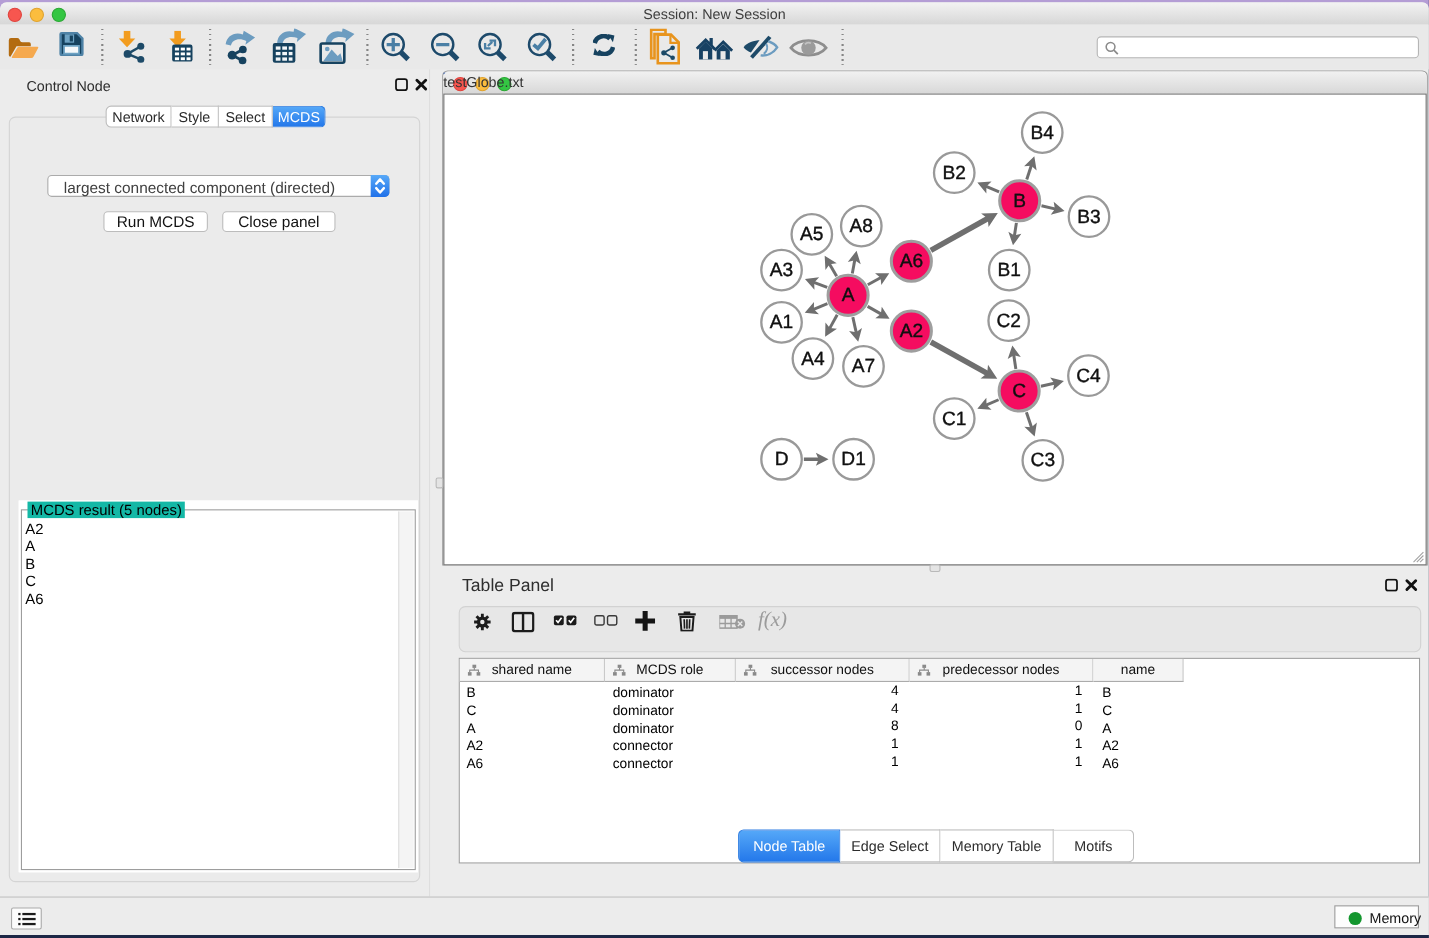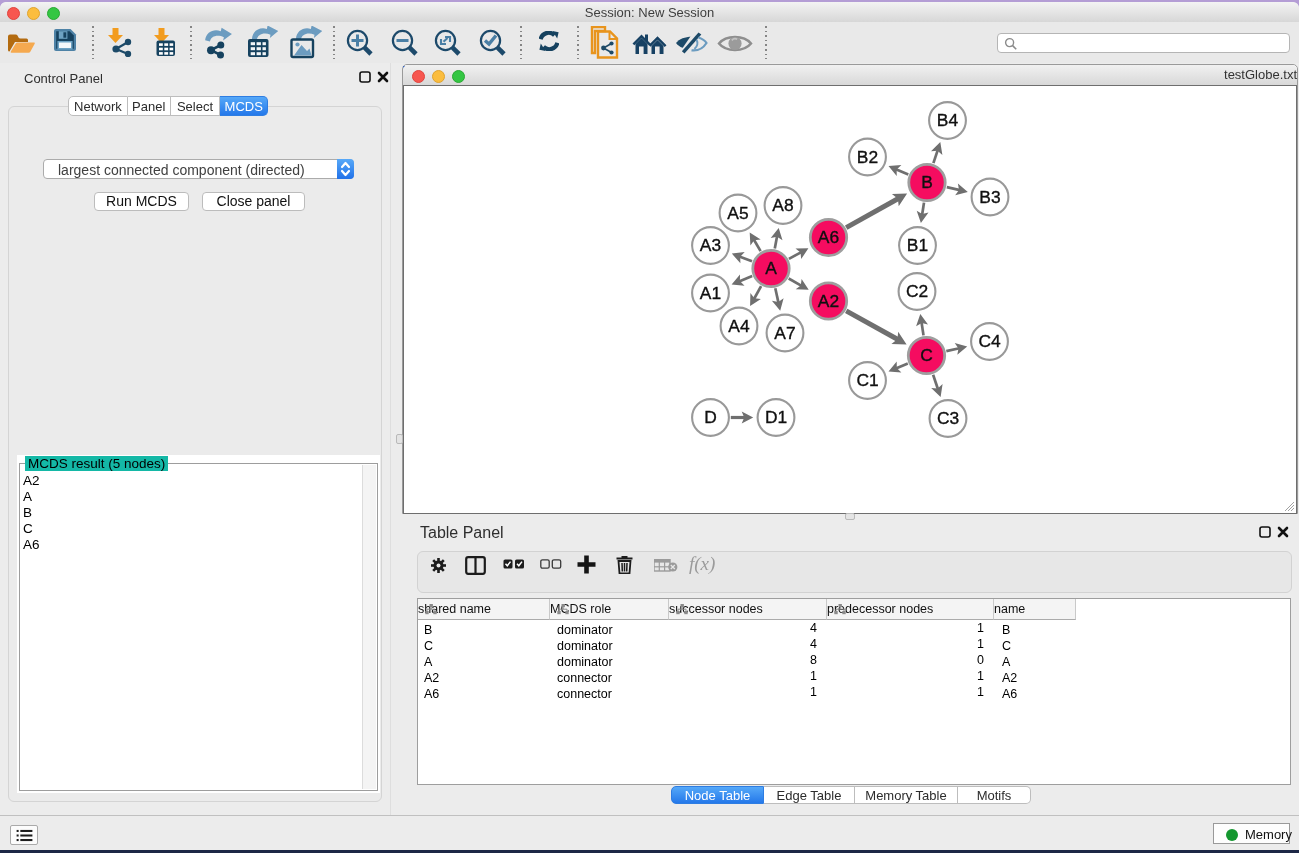--- a/index.html
+++ b/index.html
@@ -20,51 +20,51 @@
 #searchbox svg{position:absolute;left:6px;top:3px}
 
 #cp-title{position:absolute;left:24px;top:69px;font-size:13px;color:#2e2e2e}
 .wbtn{position:absolute;top:69px}
 #cp-body{position:absolute;left:8px;top:104px;width:374px;height:696px;background:#ebebeb;border:1px solid #d4d4d4;border-radius:6px}
 .tabbar{position:absolute;display:flex}
 .tab{height:100%;border:1px solid #bdbdbd;border-left:none;background:#fff;color:#2c2c2c;text-align:center;display:flex;align-items:center;justify-content:center;font-size:13px}
 .tab.first{border-left:1px solid #bdbdbd;border-radius:5px 0 0 5px}
 .tab.last{border-radius:0 5px 5px 0}
 .tab.sel{background:linear-gradient(#55a8f8,#2478ea);border-color:#2e7de2;color:#fff}
-#cp-tabs{left:68px;top:94px;width:200px;height:20px}
+#cp-tabs{left:96px;top:94px;width:200px;height:20px}
 #opt-label{position:absolute;left:0;top:134px;width:390px;text-align:center;font-size:14px;color:#1c1c1c}
 #combo{position:absolute;left:43px;top:157px;width:311px;height:20px;background:#fff;border:1px solid #ababab;border-radius:4px}
 #combo .txt{position:absolute;left:14px;top:2px;font-size:14px;color:#404040}
 #combo .step{position:absolute;right:-1px;top:-1px;width:17px;height:20px;background:linear-gradient(#58a9f8,#2071e9);border-radius:0 4px 4px 0}
 .btn{position:absolute;height:19px;background:#fff;border:1px solid #bcbcbc;border-radius:4px;font-size:14px;color:#111;text-align:center;line-height:17px}
 
 #mcds{position:absolute;left:17px;top:453px;width:363px;height:338px;background:#fff;border:1px solid #fff}
 #mcds .bl{position:absolute;left:1px;right:1px;top:7px;bottom:1px;border:1px solid #9d9d9d}
 #mcds .leg{position:absolute;left:7px;top:0px;background:#14b8a6;padding:0 3px;font-size:13.5px;color:#000}
 #mcds .items{position:absolute;left:5px;top:16.5px;font-size:13.5px;color:#000;line-height:16px}
 #mcds .sb{position:absolute;right:3px;top:9px;bottom:3px;width:14px;background:#f4f4f4;border-left:1px solid #dcdcdc}
 
 #netwin{position:absolute;left:402px;top:62px;width:896px;height:450px;border:1px solid #9a9a9a;border-radius:5px 5px 0 0;background:#fff}
 #net-tb{position:absolute;left:0;top:0;width:894px;height:20px;background:linear-gradient(#f1f1f1,#d8d8d8);border-radius:5px 5px 0 0}
 #net-tb .t1{left:9px;background:#f7564f;border:1px solid #e0443e}
 #net-tb .t2{left:29px;background:#fbbd3e;border:1px solid #e0a32e}
 #net-tb .t3{left:49px;background:#34c643;border:1px solid #2aa834}
-#net-tb .ttl{position:absolute;left:0;right:0;top:2px;text-align:right;font-size:13px;color:#333}
+#net-tb .ttl{position:absolute;left:0;right:0;top:2px;text-align:left;font-size:13px;color:#333}
 #canvas{position:absolute;left:0;top:20px;width:894px;height:429px;background:#fff;border:1px solid #6e6e6e}
 
 .knob{position:absolute;background:#e4e4e4;border:1px solid #b9b9b9;border-radius:2px}
 
 #tp-title{position:absolute;left:420px;top:522px;font-size:16px;color:#2e2e2e}
 #tp-toolbar{position:absolute;left:417px;top:549px;width:875px;height:42px;background:#e7e7e7;border:1px solid #d2d2d2;border-radius:6px}
 #tbl{position:absolute;left:417px;top:596px;width:874px;height:187px;background:#fff;border:1px solid #9e9e9e}
-.hcell{position:absolute;top:0;height:21px;background:#f4f4f4;border-right:1px solid #c9c9c9;border-bottom:1px solid #ababab;font-size:12.5px;color:#111;line-height:21px}
+.hcell{position:absolute;top:0;height:21px;background:#f4f4f4;border-right:1px solid #c9c9c9;border-bottom:1px solid #ababab;font-size:12.5px;color:#111;text-align:center;line-height:21px}
 .hico{position:absolute;left:7px;top:5px}
 .cell{position:absolute;font-size:12.5px;color:#000;height:16px;line-height:16px}
 
-#ft-tabs{left:671px;top:784px;width:360px;height:18px}
+#ft-tabs{left:671px;top:752px;width:360px;height:30px}
 
 #statusbar{position:absolute;left:0;top:813px;width:1299px;height:34.5px;background:#ececec;border-top:1px solid #c0c0c0}
 #listbtn{position:absolute;left:10px;top:9px;width:28px;height:20px;background:#fcfcfc;border:1px solid #aaa;border-radius:2px}
 #membtn{position:absolute;right:9px;top:7px;width:77px;height:21px;background:#fdfdfd;border:1px solid #999}
 #membtn .dot{position:absolute;left:12px;top:5px;width:12px;height:12px;border-radius:50%;background:#13962e}
 #membtn .t{position:absolute;left:31px;top:3px;font-size:13px;color:#111}
 </style></head><body>
 <div id="desk-top"></div>
 <div id="app">
 <div id="titlebar">
@@ -229,32 +229,32 @@
   </svg>
   <div class="sep" style="left:765px"></div>
   <div id="searchbox">
         <svg width="14" height="14" viewBox="0 0 14 14">
           <circle cx="5.6" cy="5.6" r="4" fill="none" stroke="#8b8b8b" stroke-width="1.4"></circle>
           <line x1="8.6" y1="8.6" x2="12.2" y2="12.2" stroke="#8b8b8b" stroke-width="1.6"></line>
         </svg>
       </div>
 </div>
 
-<div id="cp-title">Control Panel</div>
+<div id="cp-title">Control Node</div>
 <svg class="wbtn" style="left:359px" width="12" height="12" viewBox="0 0 12 12">
       <rect x="1" y="1" width="10" height="10" rx="2" fill="none" stroke="#111" stroke-width="1.6"></rect>
     </svg>
 <svg class="wbtn" style="left:377px" width="12" height="12" viewBox="0 0 12 12">
       <path d="M2 2 L10 10 M10 2 L2 10" stroke="#111" stroke-width="2.6" stroke-linecap="round"></path>
     </svg>
 <div id="cp-body"></div>
 <div style="position:absolute;left:390px;top:61px;width:1px;height:752px;background:#dedede"></div>
 <div id="cp-tabs" class="tabbar">
   <div class="tab first" style="width:73px">Network</div>
-  <div class="tab" style="width:52px">Panel</div>
+  <div class="tab" style="width:52px">Style</div>
   <div class="tab" style="width:61px">Select</div>
   <div class="tab sel last" style="width:58px">MCDS</div>
 </div>
 <div id="combo">
   <div class="txt">largest connected component (directed)</div>
   <div class="step"><svg width="17" height="20" viewBox="0 0 17 20">
           <path d="M5 8 L8.5 4 L12 8" fill="none" stroke="#fff" stroke-width="2.2" stroke-linecap="round" stroke-linejoin="round"></path>
           <path d="M5 12 L8.5 16 L12 12" fill="none" stroke="#fff" stroke-width="2.2" stroke-linecap="round" stroke-linejoin="round"></path>
         </svg></div>
 </div>
@@ -484,21 +484,21 @@
       <div class="cell" style="left:410px;top:69px;width:156px;text-align:right">1</div>
       <div class="cell" style="left:584px;top:71px">A2</div>
   <div class="cell" style="left:6px;top:87px">A6</div>
       <div class="cell" style="left:139px;top:87px">connector</div>
       <div class="cell" style="left:251px;top:85px;width:148px;text-align:right">1</div>
       <div class="cell" style="left:410px;top:85px;width:156px;text-align:right">1</div>
       <div class="cell" style="left:584px;top:87px">A6</div>
 </div>
 <div id="ft-tabs" class="tabbar">
   <div class="tab sel first" style="width:93px">Node Table</div>
-  <div class="tab" style="width:91px">Edge Table</div>
+  <div class="tab" style="width:91px">Edge Select</div>
   <div class="tab" style="width:103px">Memory Table</div>
   <div class="tab last" style="width:73px">Motifs</div>
 </div>
 <div id="statusbar">
   <div id="listbtn">
         <svg style="position:absolute;left:5px;top:3px" width="17" height="13" viewBox="0 0 17 14">
           <g fill="#1c1c1c">
             <rect x="0" y="1" width="2.2" height="2.2"></rect>
             <rect x="4" y="1" width="13" height="2.2"></rect>
             <rect x="0" y="5.9" width="2.2" height="2.2"></rect>

